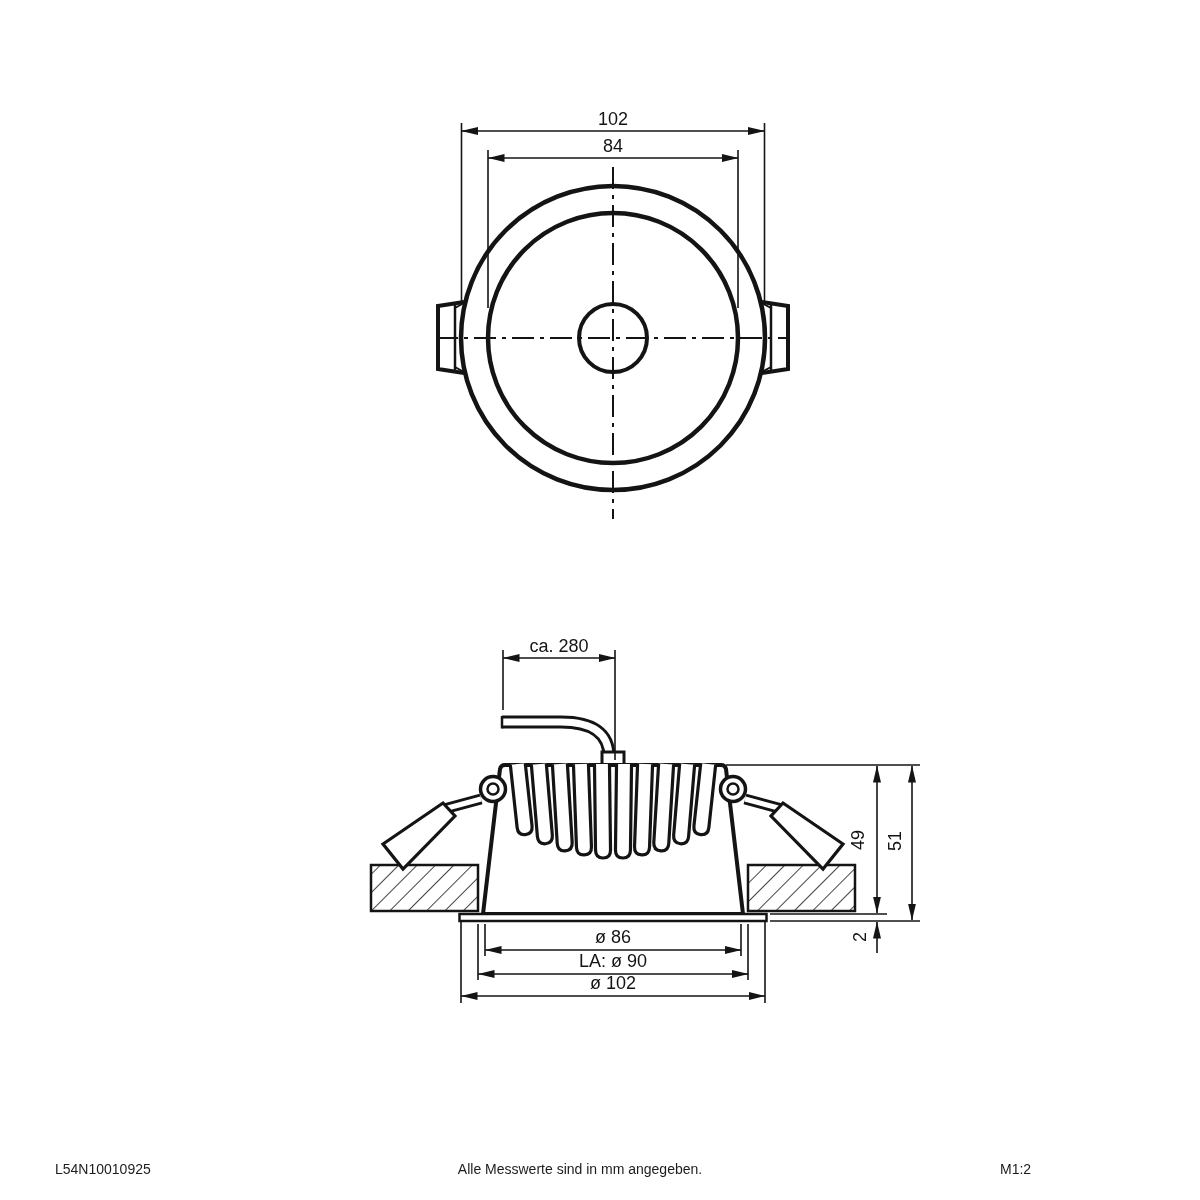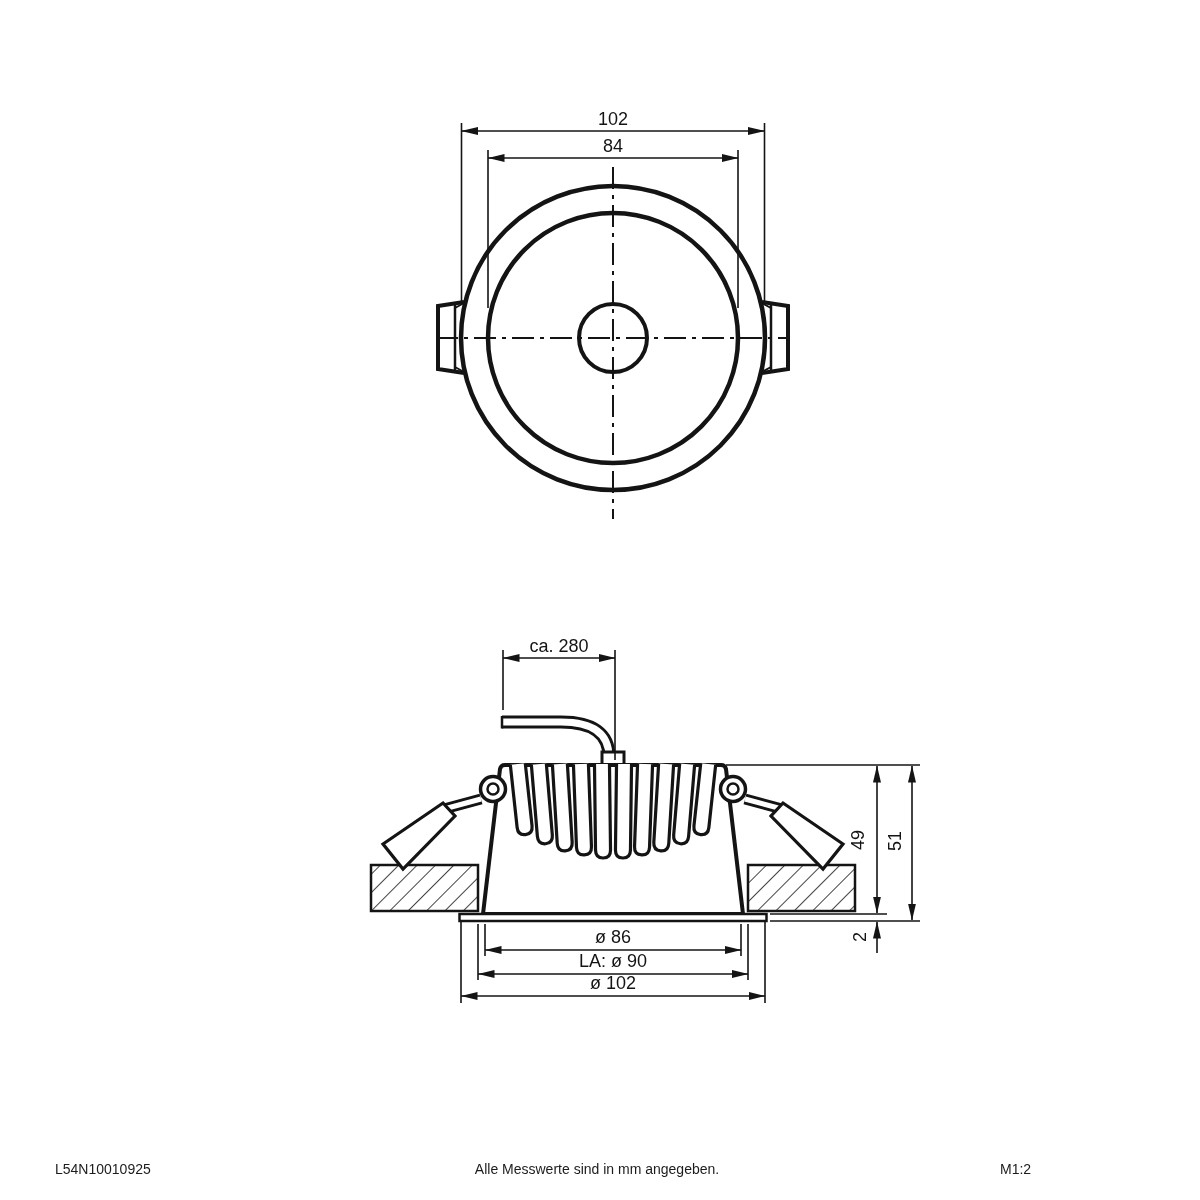--- a/index.html
+++ b/index.html
@@ -2,21 +2,21 @@
 <html><head>
 <meta charset="utf-8">
 <style>
   html,body{margin:0;padding:0;background:#ffffff;}
   body{width:1200px;height:1200px;position:relative;font-family:"Liberation Sans",sans-serif;}
   .stage{position:absolute;left:0;top:0;width:1200px;height:1200px;margin-left:13px;}
   svg{display:block;}
   .dim-label{font-family:"Liberation Sans",sans-serif;font-size:18px;fill:#141414;text-anchor:middle;}
   .footer-text{position:absolute;top:1161px;font-size:14px;color:#1c1c1c;white-space:nowrap;text-align:center;}
   .footer-left{left:42px;}
-  .footer-center{left:584px;transform:translateX(-50%);}
+  .footer-center{left:567px;transform:translateX(-50%);}
   .footer-right{left:987px;}
 </style>
 </head>
 <body>
 
 <div class="stage">
 <svg width="1200" height="1200" viewBox="0 0 1200 1200">
   <defs>
     <marker id="ah" viewBox="0 0 17 10" refX="16.5" refY="5" markerWidth="17" markerHeight="10" markerUnits="userSpaceOnUse" orient="auto-start-reverse">
       <path d="M17,5 L0,1 L0,9 Z" fill="#141414"></path>

